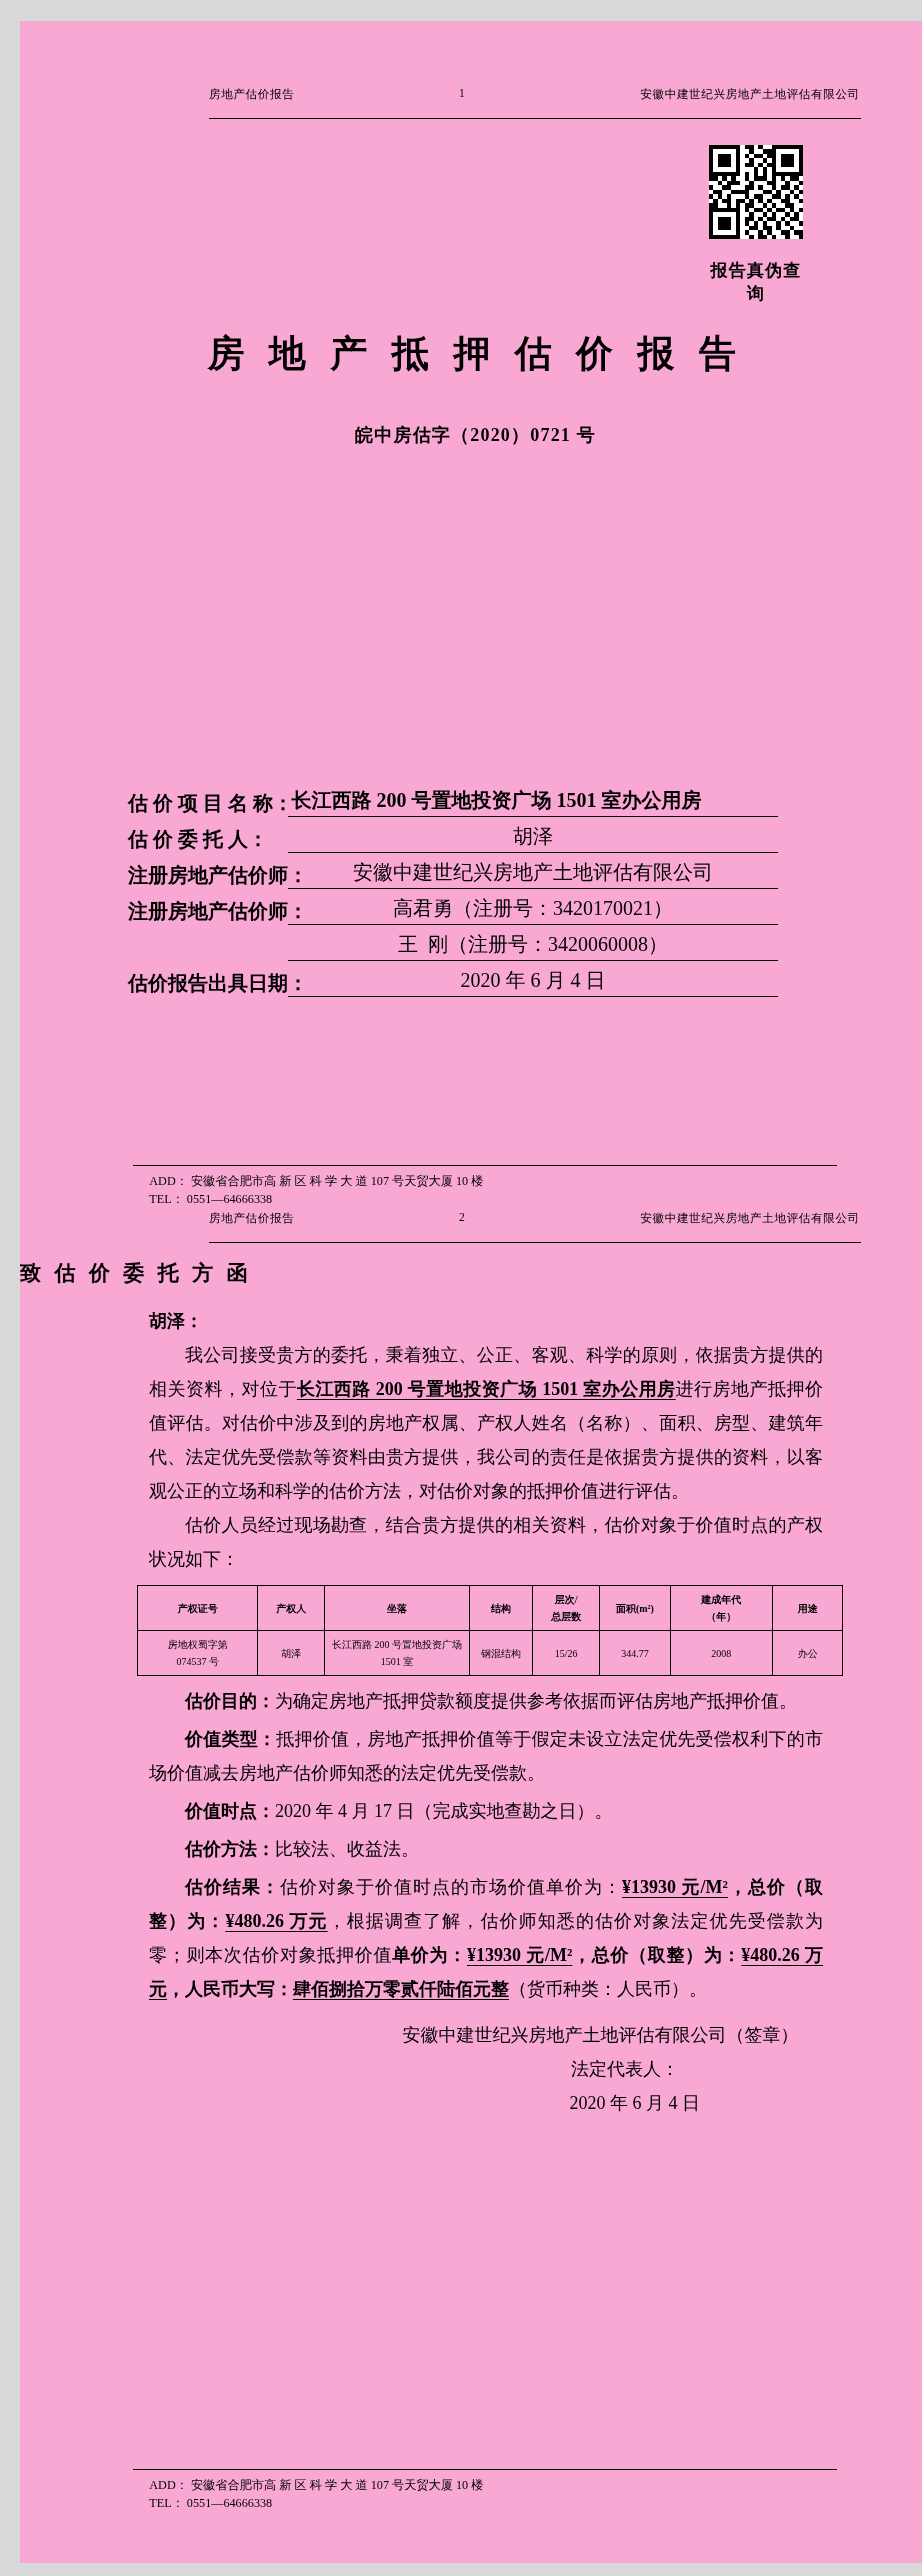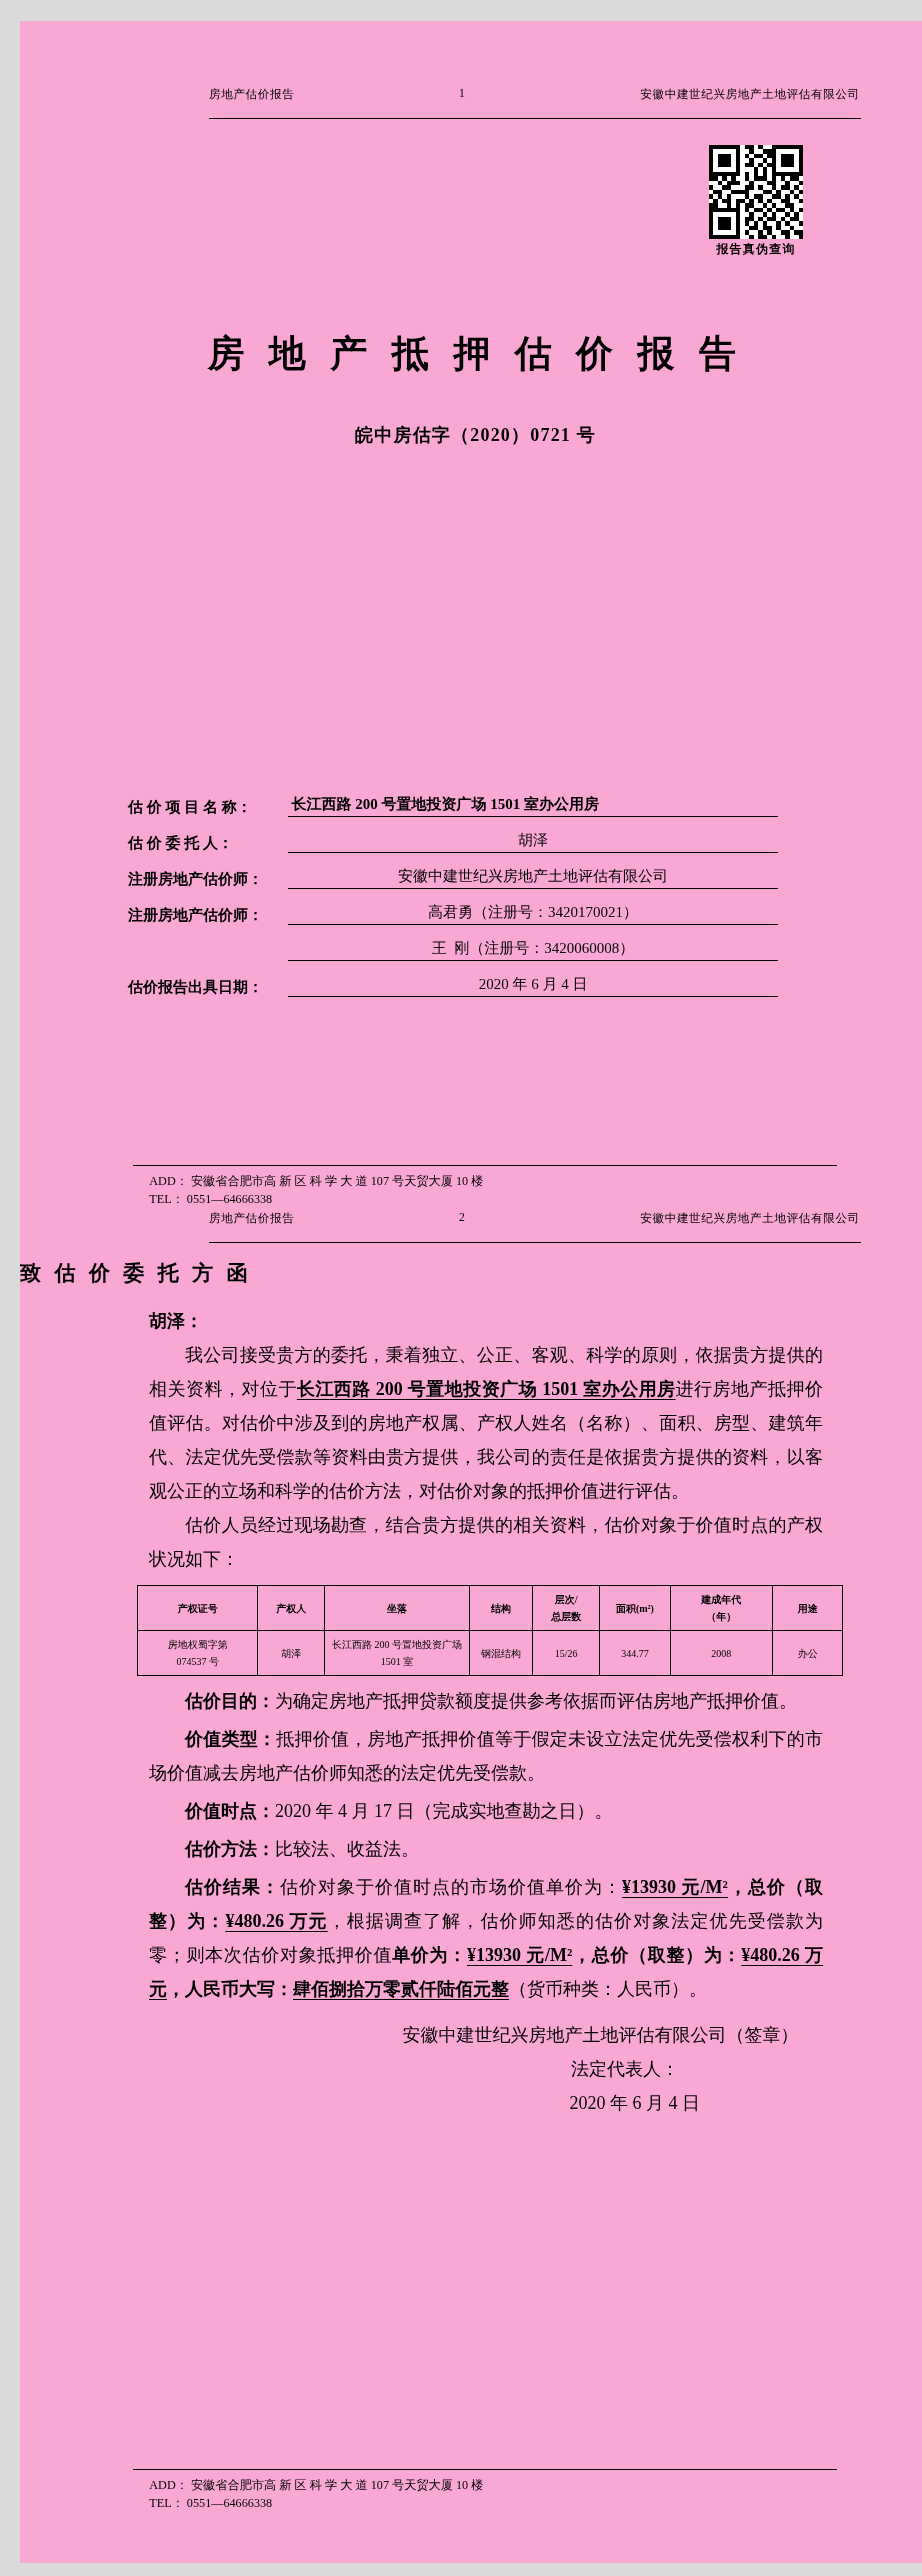--- a/index.html
+++ b/index.html
@@ -30,32 +30,32 @@
     position:absolute; left:113px; width:704px;
     border-top:1.2px solid #000; padding:5.8px 0 0 16.3px;
     font-size:12.2px; line-height:18px;
   }
   .pf1 { top:1144px; }
   .pf2 { top:2448px; }
 
   
   .qr { position:absolute; left:689px; top:124px; width:94px; text-align:center; }
   .qr svg { width:94px; height:94px; display:block; background:#fff; }
-  .qr .cap { margin-top:2px; font-size:12px; font-weight:bold; letter-spacing:1.2px;font-family:Liberation Mono, monospace; }
+  .qr .cap { margin-top:20px; font-size:17px; font-weight:bold; letter-spacing:1.2px;font-family:Liberation Mono, monospace; }
 
   
   .cover-title {
     position:absolute; top:308px; left:0; width:100%;
     text-align:center; font-size:37px; font-weight:bold; letter-spacing:7.6px;
   }
   .doc-number {
     position:absolute; top:402px; left:0; width:100%;
     text-align:center; font-size:18px; font-weight:bold; letter-spacing:1.2px;
   }
-  .cover-form { position:absolute; top:760px; left:108px; width:650px; font-size:15px; }
+  .cover-form { position:absolute; top:760px; left:108px; width:650px; font-size:20px; }
   .frow { display:flex; align-items:flex-end; height:36px; }
   .flabel { font-weight:bold; width:160px; flex:none; white-space:pre; }
   .fval {
     flex:1; border-bottom:1.2px solid #000; text-align:center;
     padding-bottom:1.7px; white-space:pre; overflow:hidden;
   }
   .fval.vleft { text-align:left; padding-left:3.5px; font-weight:bold; }
 
   
   .letter-title {

